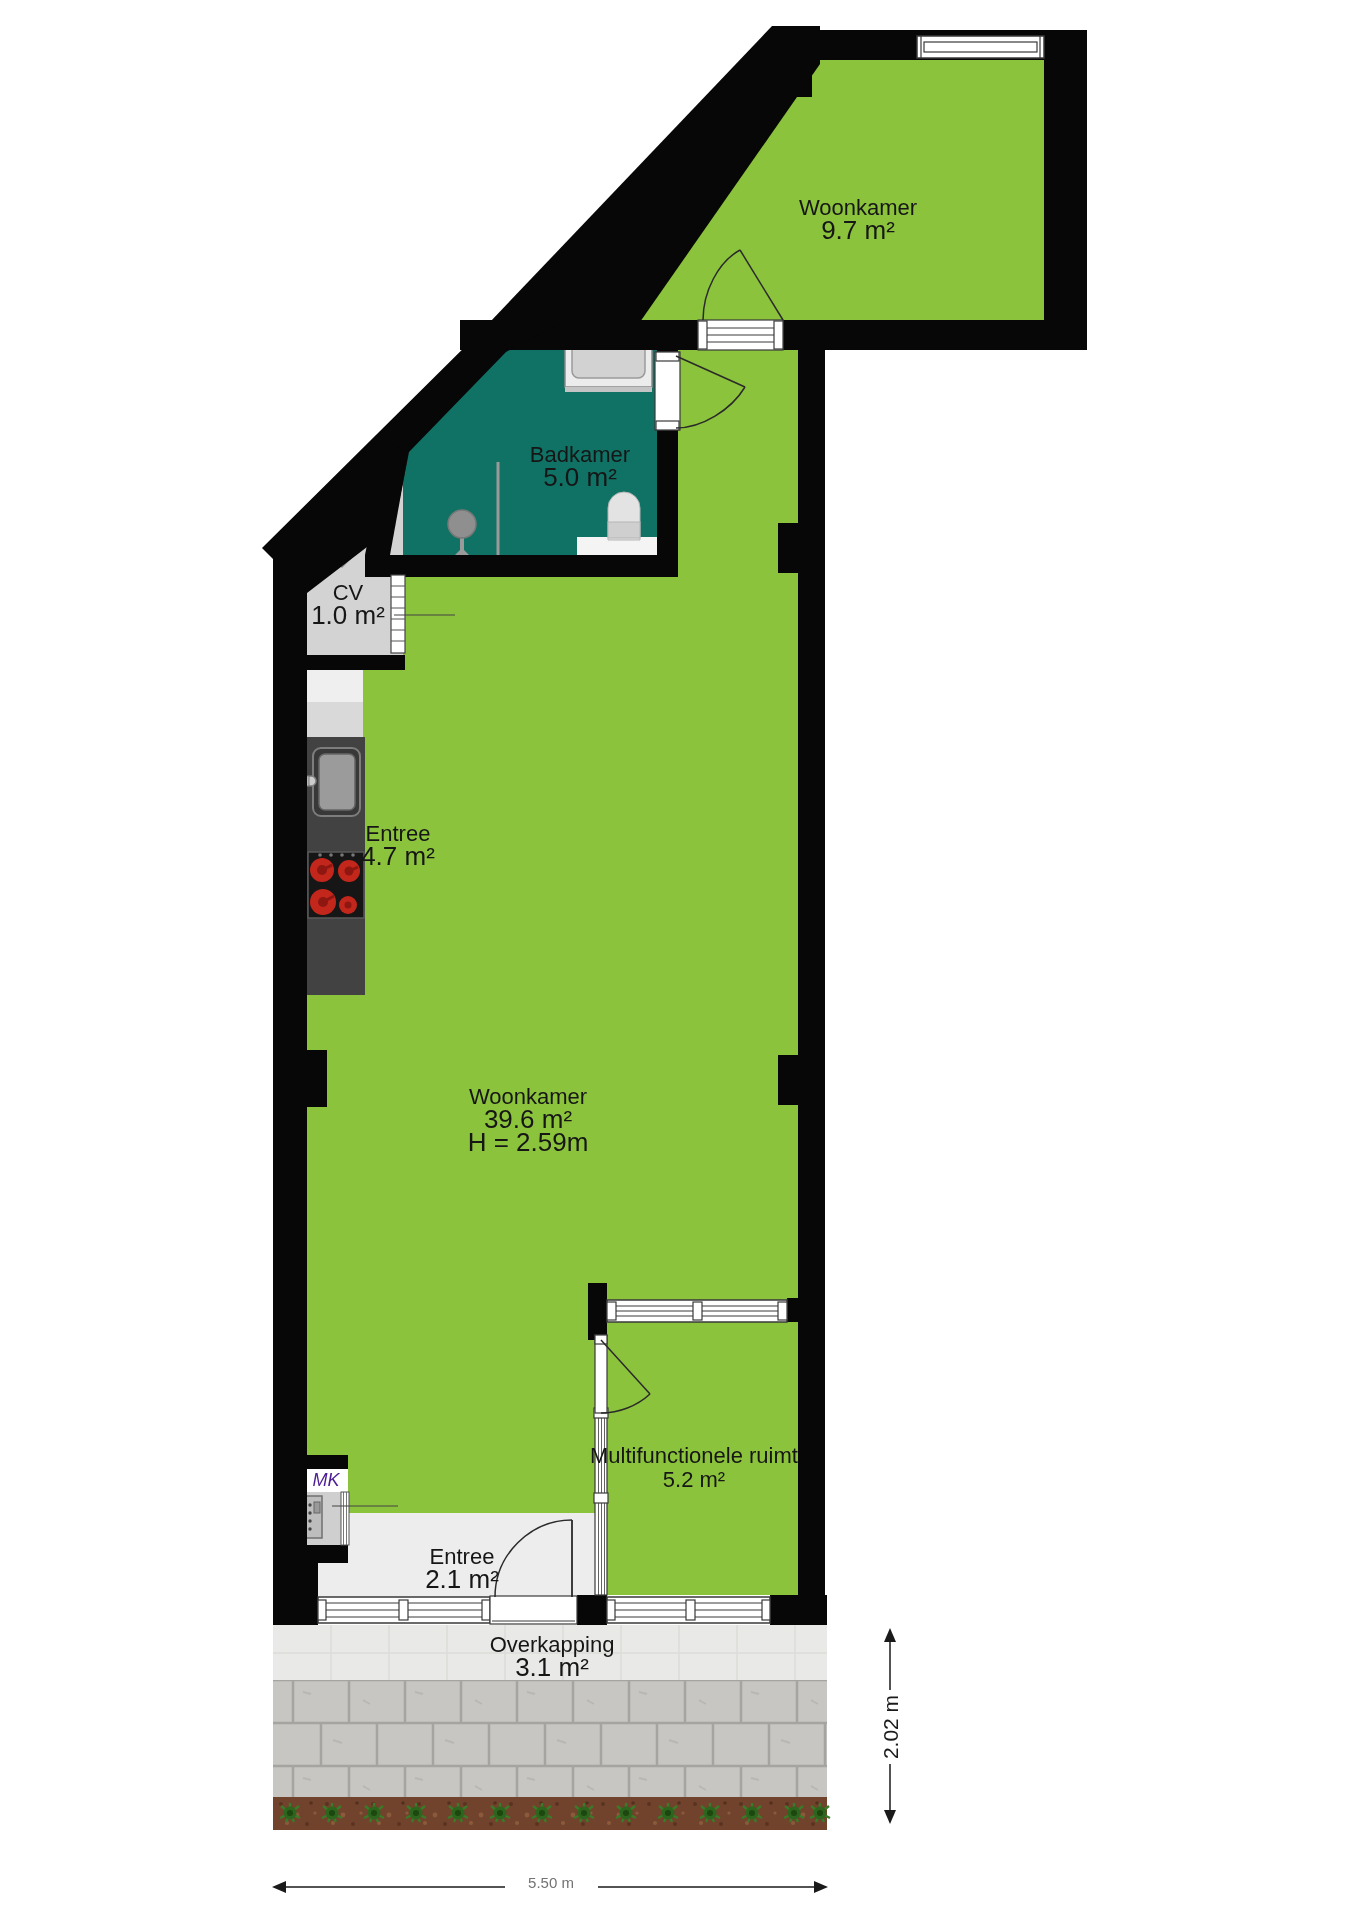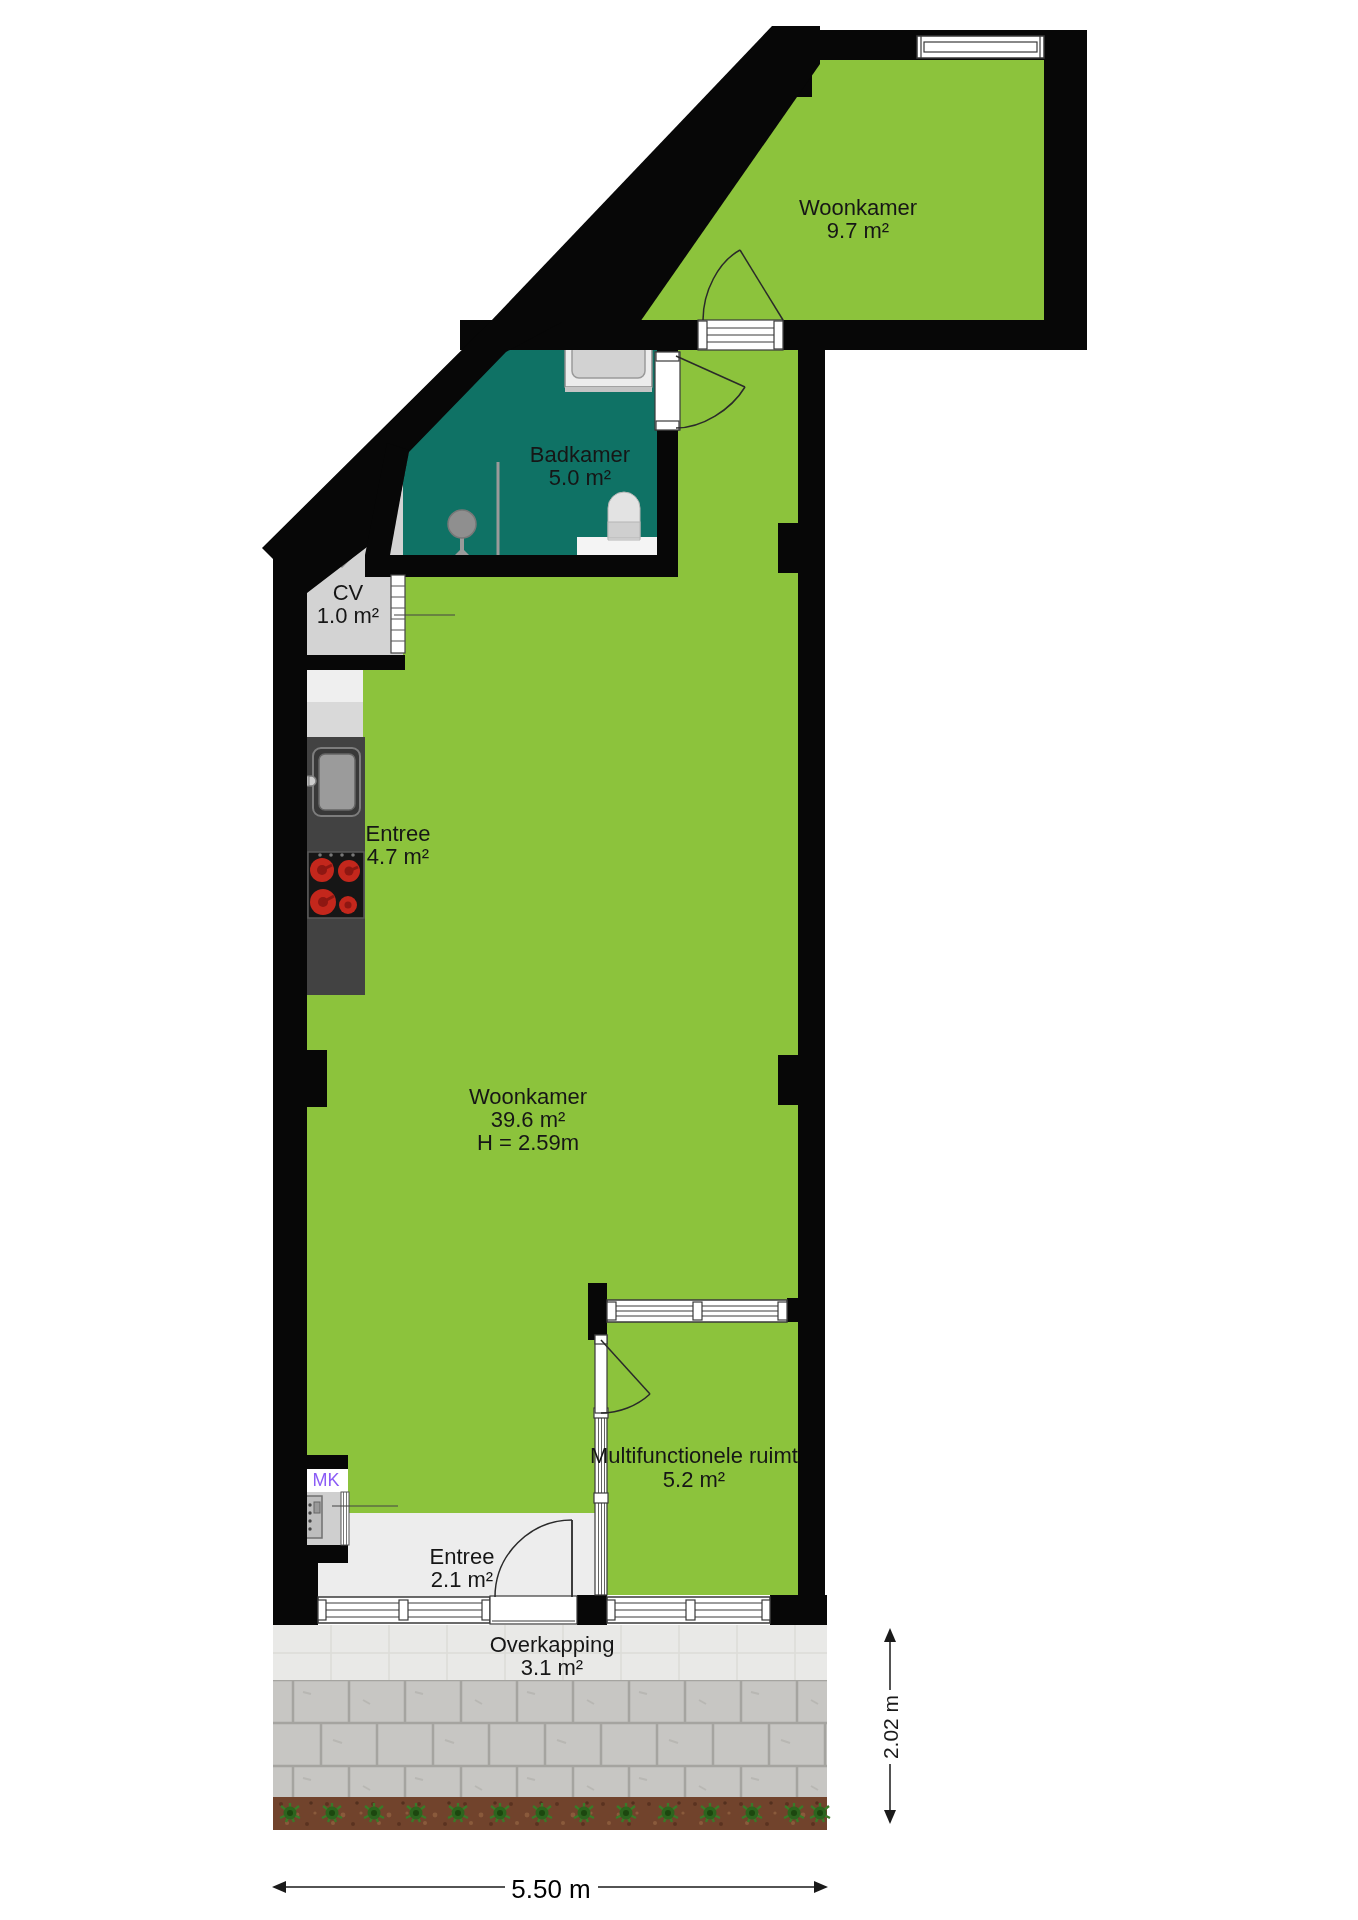--- a/index.html
+++ b/index.html
@@ -1,25 +1,25 @@
 <!DOCTYPE html>
 <html><head>
 <meta charset="utf-8">
 <style>
   html,body{margin:0;padding:0;background:#ffffff;}
   #stage{position:relative;width:1358px;height:1920px;background:#fff;overflow:hidden;
          font-family:"Liberation Sans",sans-serif;}
   #plan-svg{position:absolute;left:0;top:0;}
   .lbl{position:absolute;transform:translateX(-50%);text-align:center;color:#161616;
        font-size:22px;line-height:23px;white-space:nowrap;}
-  .lbl .sub{font-size:22px;}
-  .lbl-mk{position:absolute;transform:translateX(-50%);font-size:18px;line-height:18px;color:#8b5cf6;}
+  .lbl .sub{font-size:26px;}
+  .lbl-mk{position:absolute;transform:translateX(-50%);font-size:18px;line-height:18px;color:#4c1d95;font-style:italic;}
   .lbl-mfr{position:absolute;left:590px;top:1444px;width:208px;overflow:hidden;text-align:center;
            color:#161616;font-size:22px;line-height:24px;white-space:nowrap;}
-  .dimh{position:absolute;transform:translateX(-50%);font-size:26px;color:#000000;}
+  .dimh{position:absolute;transform:translateX(-50%);font-size:15px;color:#737373;}
   .dimv{position:absolute;transform:translate(-50%,-50%) rotate(-90deg);font-size:21px;color:#1a1a1a;}
 </style>
 </head>
 <body>
 
 <div id="stage">
 
 <svg id="plan-svg" width="1358" height="1920" viewBox="0 0 1358 1920">
   <defs>
     <pattern id="pav" x="273" y="1680" width="112" height="86" patternUnits="userSpaceOnUse">

